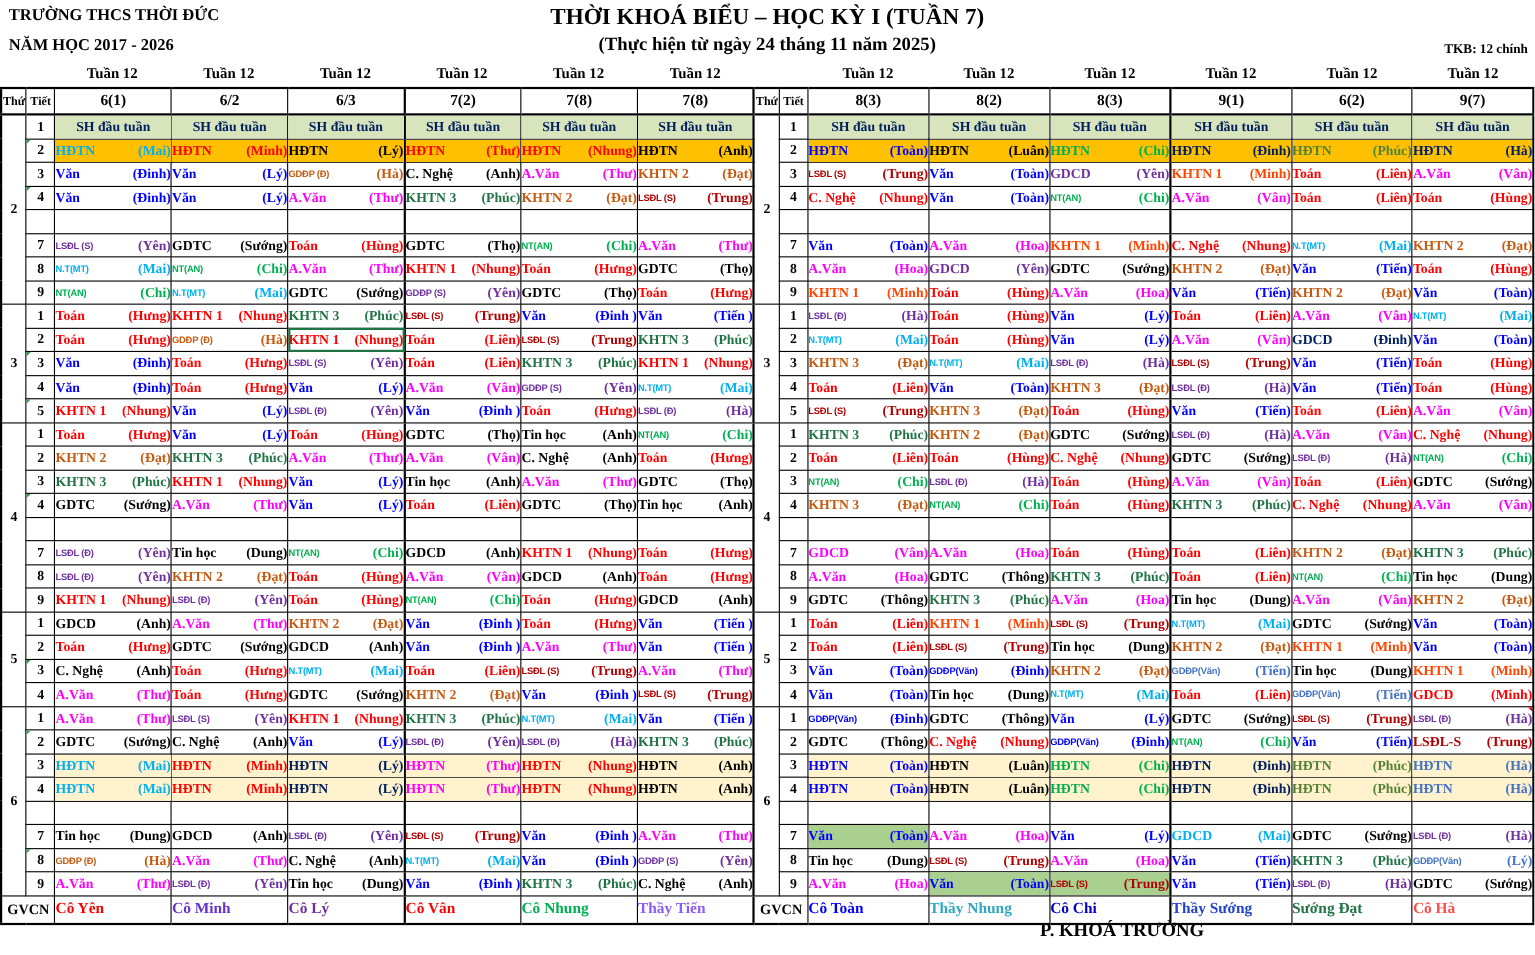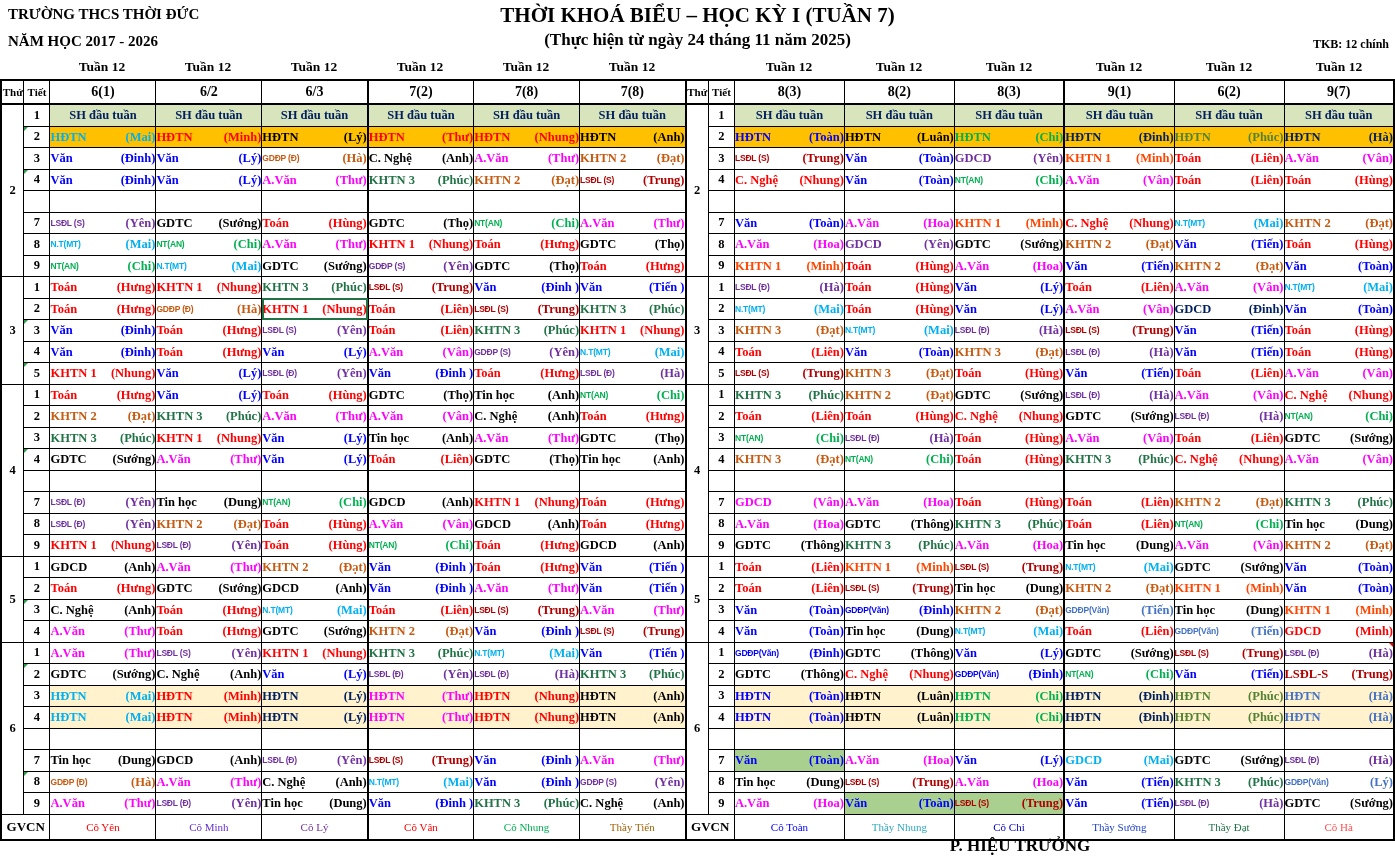--- a/index.html
+++ b/index.html
@@ -30,21 +30,21 @@
   .sj{float:left;line-height:20px}
   .tc{float:right;line-height:20px}
   .sj.full{float:none;display:block;text-align:center;line-height:20px}
   .sm{font-family:"Liberation Sans",sans-serif;font-size:8.5px;letter-spacing:-0.2px}
   .sel{outline:2px solid #217346;outline-offset:-2px}
   .tm::before{content:"";position:absolute;top:0;left:0;width:0;height:0;
        border-top:4px solid #2e9e4f;border-right:4px solid transparent}
   .rm{position:absolute;top:0;right:0;width:0;height:0;
        border-top:4px solid #f00;border-left:4px solid transparent}
   .gvl{font-weight:bold;text-align:center;font-size:13px}
-  .gvn{font-weight:normal;text-align:center;font-size:11px}
+  .gvn{font-weight:bold;text-align:left;font-size:14px}
   #grid tr.gv td{height:24px;border-bottom:2px solid #000}
 </style>
 </head>
 <body>
 
 <div class="abs" id="school">TRƯỜNG THCS THỜI ĐỨC</div>
 <div class="abs" id="year">NĂM HỌC 2017 - 2026</div>
 <div class="abs" id="title">THỜI KHOÁ BIỂU – HỌC KỲ I (TUẦN 7)</div>
 <div class="abs" id="subtitle">(Thực hiện từ ngày 24 tháng 11 năm 2025)</div>
 <div class="abs" id="tkb">TKB: 12 chính</div>
@@ -1732,25 +1732,25 @@
           <span class="tc">(Sướng)</span>
         </td>
       </tr>
       <tr class="dstart gv">
         <td colspan="2" class="gvl">GVCN</td>
         <td class="gvn" style="color:#FF0000">Cô Yên</td>
         <td class="gvn" style="color:#6633CC">Cô Minh</td>
         <td class="gvn" style="color:#7030A0">Cô Lý</td>
         <td class="gvn bl2" style="color:#FF0000">Cô Vân</td>
         <td class="gvn" style="color:#00B050">Cô Nhung</td>
-        <td class="gvn" style="color:#a16207">Thầy Tiến</td>
+        <td class="gvn" style="color:#8b5cf6">Thầy Tiến</td>
         <td colspan="2" class="gvl bl2">GVCN</td>
         <td class="gvn" style="color:#0000FF">Cô Toàn</td>
         <td class="gvn" style="color:#2FA8C0">Thầy Nhung</td>
         <td class="gvn" style="color:#0000C8">Cô Chi</td>
         <td class="gvn bl2" style="color:#2244C8">Thầy Sướng</td>
-        <td class="gvn" style="color:#217346">Thầy Đạt</td>
+        <td class="gvn" style="color:#217346">Sướng Đạt</td>
         <td class="gvn" style="color:#FF4D4D">Cô Hà</td>
       </tr>
     </tbody>
   </table>
 
-<div class="abs" id="sign">P. HIỆU TRƯỞNG</div>
+<div class="abs" id="sign">P. KHOÁ TRƯỞNG</div>
 
 </body></html>

